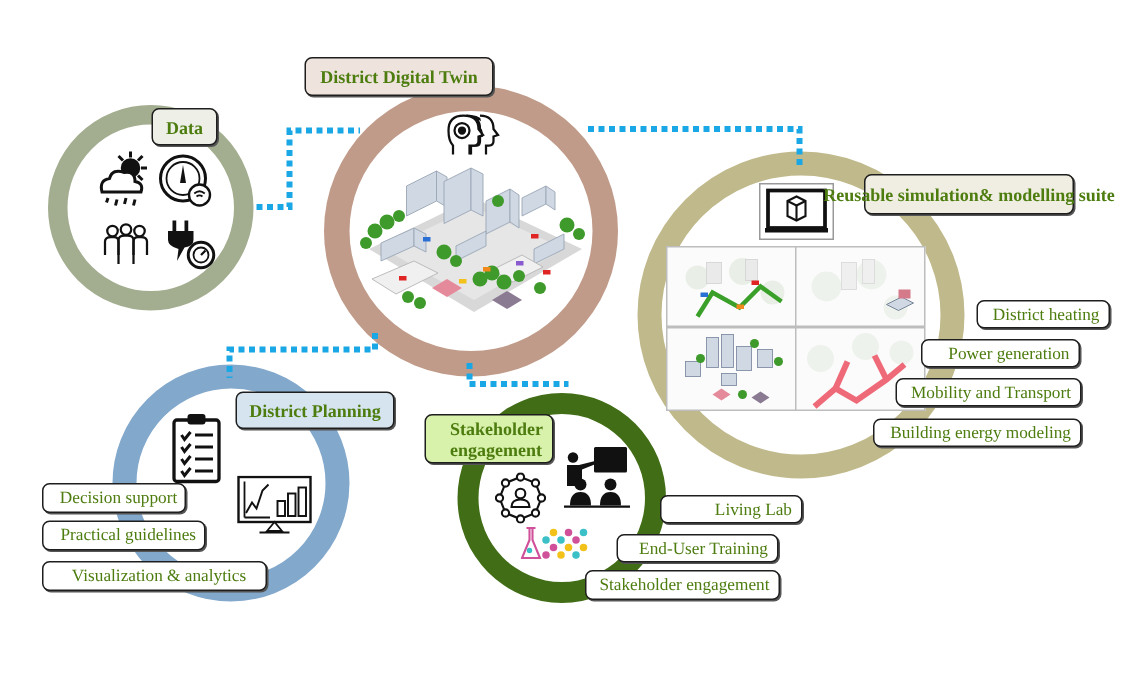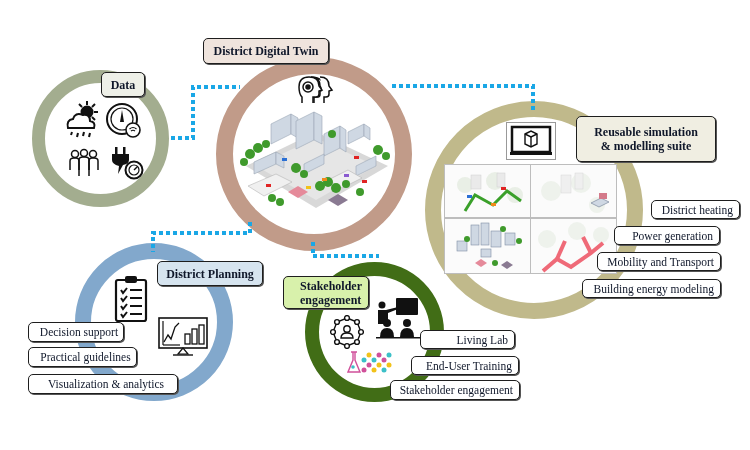--- a/index.html
+++ b/index.html
@@ -1,18 +1,18 @@
 <!DOCTYPE html>
 <html><head>
 <meta charset="utf-8">
 <style>
   html,body{margin:0;padding:0;background:#ffffff;}
   body{width:750px;height:450px;position:relative;overflow:hidden;font-family:"Liberation Serif","DejaVu Serif",serif;}
   .ring{position:absolute;border-radius:50%;box-sizing:border-box;background:#fff;}
-  .lbl{position:absolute;box-sizing:border-box;border:1.5px solid #1e1e1e;border-radius:5px;background:#fff;color:#0f172a;
+  .lbl{position:absolute;box-sizing:border-box;border:1.5px solid #1e1e1e;border-radius:5px;background:#fff;color:#4d7c0f;
        font-size:11.5px;display:flex;align-items:center;justify-content:center;white-space:nowrap;box-shadow:1px 1px 0 #555;}
   .title{font-weight:bold;font-size:12px;text-align:center;line-height:14px;}
   .item{justify-content:flex-end;padding-right:6px;}
   .item-left{justify-content:center;padding-left:6px;}
   svg.conn{position:absolute;left:0;top:0;width:750px;height:450px;pointer-events:none;}
   .ico{position:absolute;}
   .tile{position:absolute;background:#fbfbfb;border:1px solid #bdbdbd;box-sizing:border-box;overflow:hidden;}
 </style>
 </head>
 <body>
@@ -223,21 +223,21 @@
           <circle cx="70" cy="16" r="8"></circle>
         </g>
       <g fill="none" stroke="#ef6a78" stroke-width="4">
         <polyline points="12,52 26,40 40,48 60,34 72,24"></polyline>
           <polyline points="26,40 34,22"></polyline>
           <polyline points="60,34 52,18"></polyline>
       </g>
     </svg>
   </div>
 </div>
-<div class="lbl title" style="left:576px;top:116px;width:140px;height:46px;background:#f0eee2;flex-direction:column;">
+<div class="lbl title" style="left:576px;top:116px;width:140px;height:27px;background:#f0eee2;flex-direction:row;">
   <span>Reusable simulation</span>
   <span>&amp; modelling suite</span>
 </div>
 <div class="lbl item" style="left:631px;top:200px;width:89px;height:19px;margin-left:20px;">
   <span>District heating</span>
 </div>
 <div class="lbl item" style="left:614px;top:226px;width:106px;height:19px;">
   <span>Power generation</span>
 </div>
 <div class="lbl item" style="left:597px;top:252px;width:124px;height:19px;">
@@ -333,21 +333,21 @@
       <circle cx="27" cy="20" r="2.5" fill="#f2c21a"></circle>
         <circle cx="37" cy="20" r="2.5" fill="#3cc0c8"></circle>
         <circle cx="17" cy="20" r="2.5" fill="#d0509a"></circle>
     </g>
   </svg>
 </div>
 <div class="lbl title" style="left:283px;top:276px;width:86px;height:33px;background:#d8f1ab;flex-direction:column;align-items:flex-start;padding-left:16px;">
   <span>Stakeholder</span>
   <span>engagement</span>
 </div>
-<div class="lbl item" style="left:420px;top:330px;width:95px;height:19px;">
+<div class="lbl item" style="left:440px;top:330px;width:95px;height:19px;">
   <span>Living Lab</span>
 </div>
 <div class="lbl item" style="left:411px;top:356px;width:108px;height:19px;">
   <span>End-User Training</span>
 </div>
 <div class="lbl item" style="left:390px;top:380px;width:130px;height:20px;">
   <span>Stakeholder engagement</span>
 </div>
 
 </body></html>

